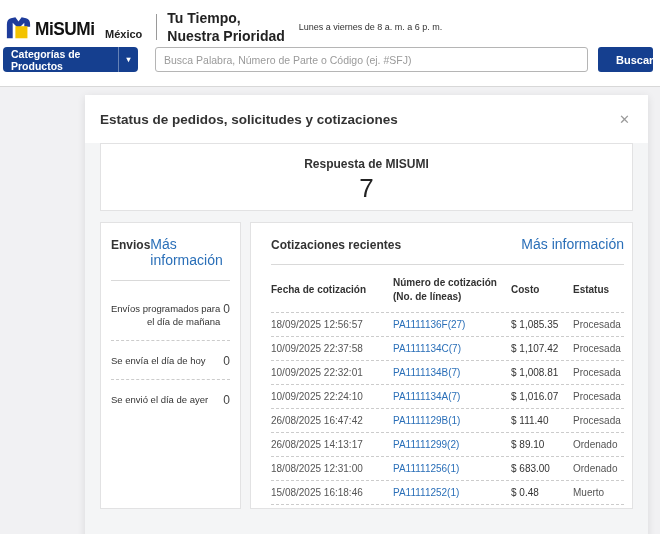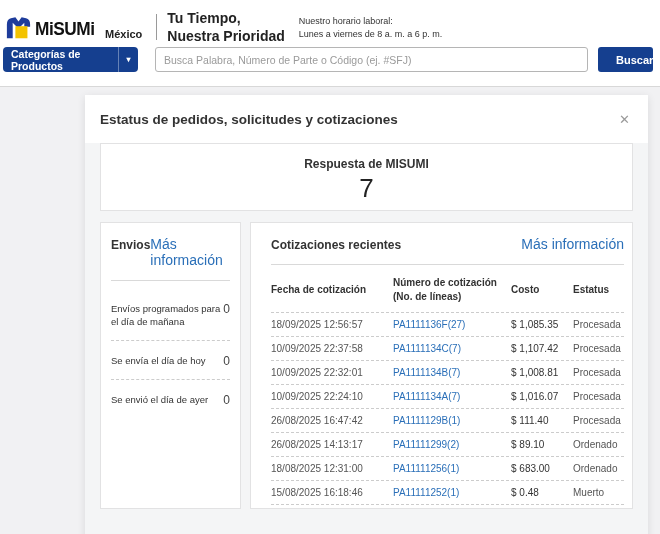--- a/index.html
+++ b/index.html
@@ -49,21 +49,21 @@
   .card-head { display:flex; justify-content:space-between; align-items:baseline; }
   .card-title { font-size:12px; font-weight:bold; color:#333; }
   .more-link { font-size:14px; color:#2a6fb8; text-decoration:none; cursor:pointer; }
   .solid-div { border-top:1px solid #d9d9d9; margin-top:12px; }
   
   .shipments { width:141px; padding:13px 10px 0 10px; flex:none; }
   .ship-rows { margin-top:8px; }
   .ship-row { display:flex; align-items:flex-start; padding:13px 0 11px 0; border-bottom:1px dashed #cccccc; }
   .ship-row:last-of-type { border-bottom:none; }
   .ship-label { flex:1; font-size:9.5px; color:#333; line-height:1.4; }
-  .ship-row:first-of-type .ship-label { text-align:left; }
+  .ship-row:first-of-type .ship-label { text-align:right; }
   .ship-value { font-size:12px; color:#444; margin-left:3px; }
   
   .quotes { flex:1; padding:13px 8px 0 20px; }
   .tbl-header { display:flex; margin-top:11px; padding-bottom:9px; font-size:10px; font-weight:bold; color:#333; line-height:1.35; align-items:center; }
   .col-date { width:122px; }
   .col-num { width:118px; }
   .col-cost { width:62px; }
   .col-status { flex:1; }
   .q-row { display:flex; border-top:1px dashed #cccccc; padding:6px 0; font-size:10px; align-items:center; }
   .tbl-rows { border-bottom:1px dashed #cccccc; }
@@ -86,21 +86,20 @@
       </span>
       <span class="brand">MiSUMi</span>
       <span class="region">México</span>
     </div>
     <div class="vdiv"></div>
     <div class="tagline">
       <div>Tu Tiempo,</div>
       <div>Nuestra Prioridad</div>
     </div>
     <div class="hours">
-      <div>Nuestro horario laboral:</div>
       <div>Lunes a viernes de 8 a. m. a 6 p. m.</div>
     </div>
   </div>
 </div>
 
 <div class="search-row">
   <button class="cat-btn">
     <span class="cat-label">Categorías de Productos</span>
     <span class="cat-caret">▾</span>
   </button>

